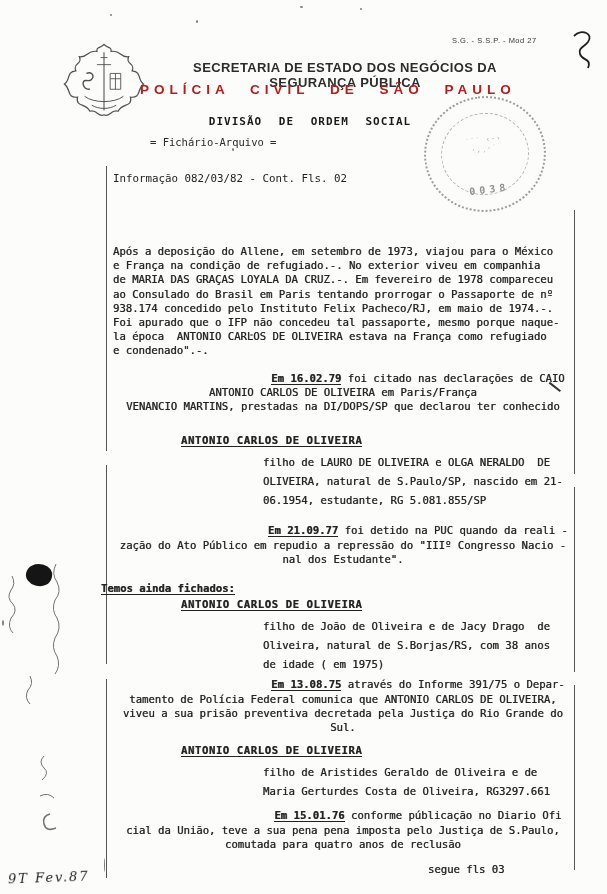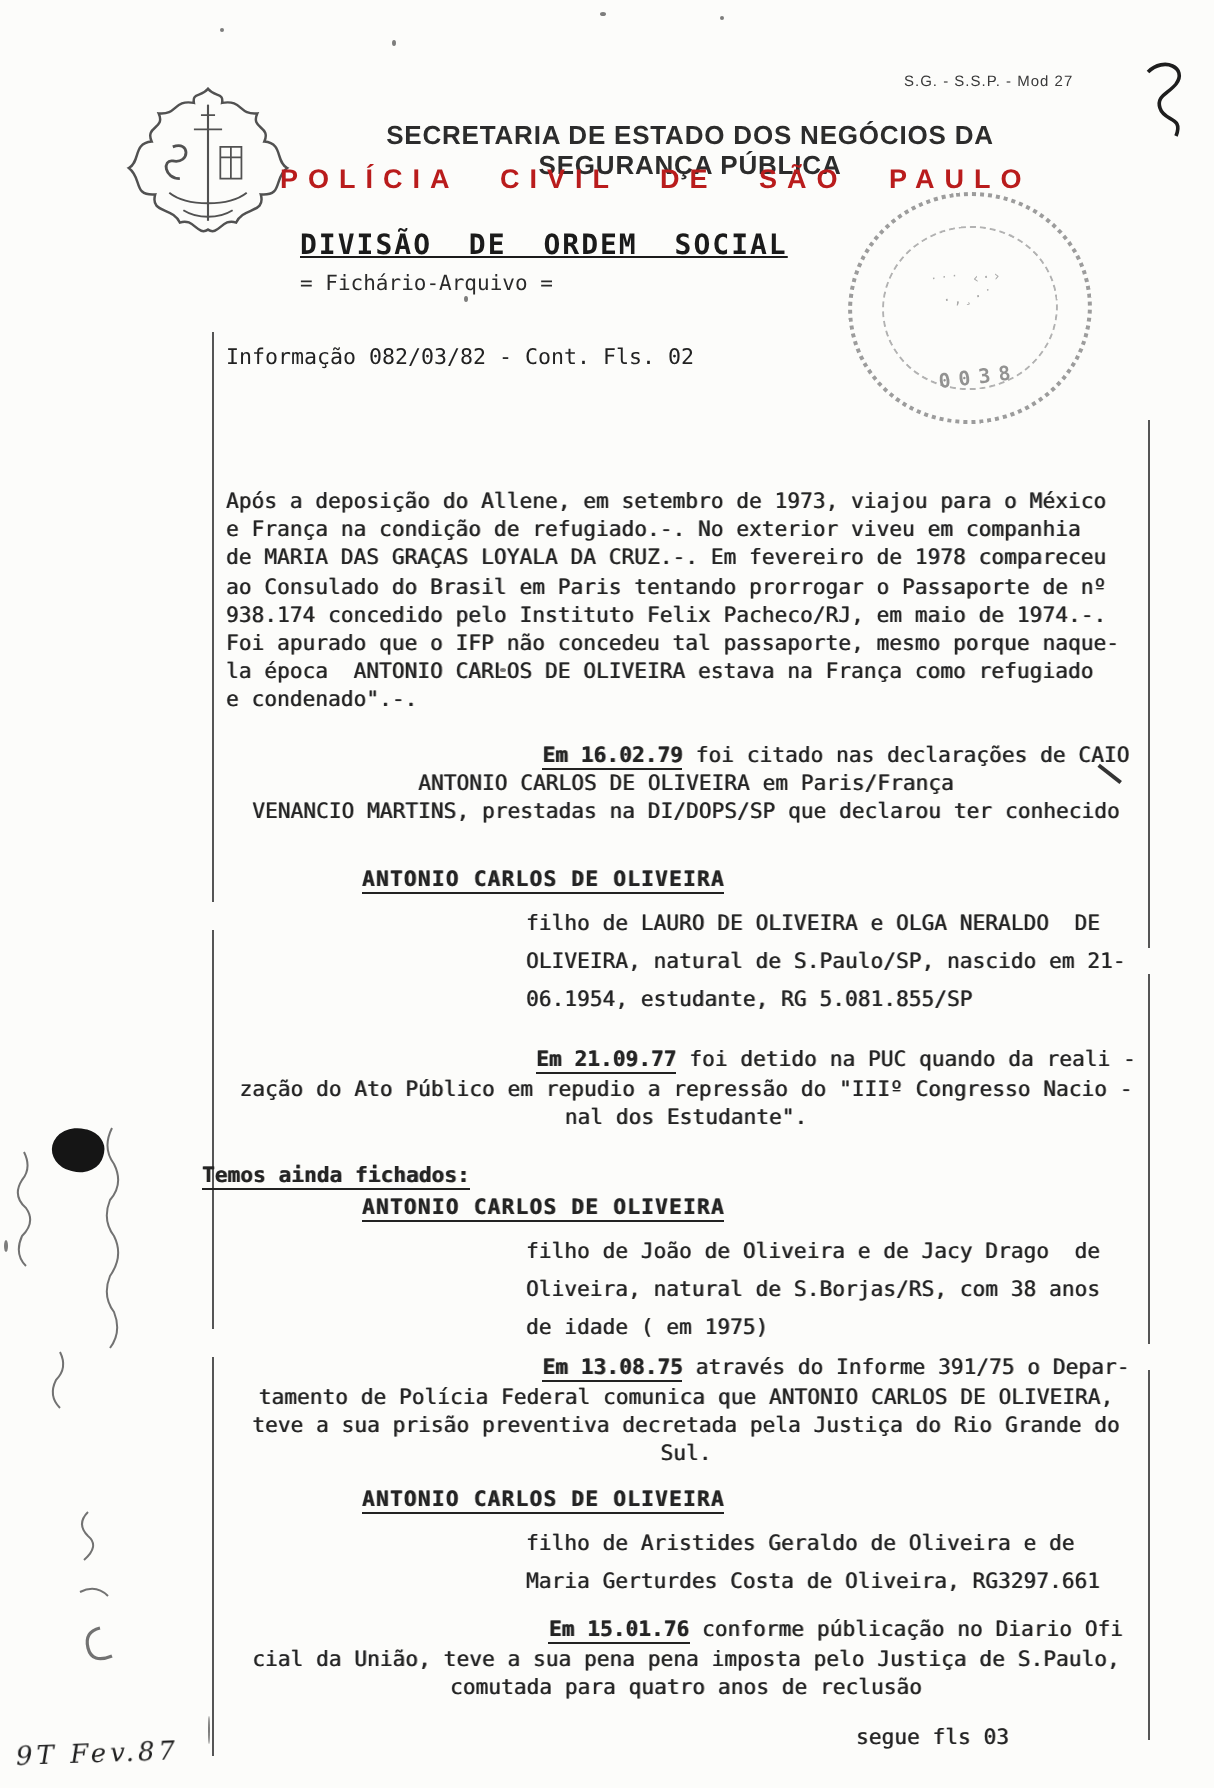--- a/index.html
+++ b/index.html
@@ -7,23 +7,23 @@
         font-family:"DejaVu Sans Mono",monospace;color:#222;}
   
   .formcode{position:absolute;top:36px;left:452px;font-family:"Liberation Sans",sans-serif;
             font-size:7.5px;color:#3a3a3a;letter-spacing:.5px;}
   .secretariat{position:absolute;top:60px;left:150px;width:390px;text-align:center;
             font-family:"Liberation Sans",sans-serif;font-weight:bold;font-size:13px;
             letter-spacing:.4px;color:#2c2c2c;}
   .orgname{position:absolute;top:82px;left:140px;width:390px;text-align:left;
             font-family:"Liberation Sans",sans-serif;font-weight:bold;font-size:13.5px;
             letter-spacing:5px;word-spacing:12px;color:#b91c1c;}
-  .division{position:absolute;top:115px;left:150px;width:320px;text-align:left;
-            font-weight:bold;font-size:14px;letter-spacing:1px;word-spacing:9px;
-            text-decoration:underline;color:#1b1b1b;}
+  .division{position:absolute;top:115px;left:150px;width:320px;text-align:center;
+            font-weight:bold;font-size:11px;letter-spacing:1px;word-spacing:9px;
+            color:#1b1b1b;}
   .subtitle{position:absolute;top:136px;left:150px;width:320px;text-align:left;
             font-size:10.5px;color:#2a2a2a;}
   .reference{position:absolute;top:172px;left:113px;font-size:10.8px;color:#222;}
   
   .seal{position:absolute;top:40px;left:60px;width:88px;height:88px;opacity:.88;}
   
   .stamp{position:absolute;top:96px;left:424px;width:122px;height:116px;
          transform:rotate(-7deg);opacity:.75;}
   .stamp .ring{position:absolute;inset:0;border:2px dotted #7d7d7d;border-radius:50%;}
   .stamp .ring2{position:absolute;inset:17px;border:1px dashed #9a9a9a;border-radius:50%;}
@@ -99,21 +99,21 @@
 
   <div class="typed-body">
       <div class="blk para" style="margin-top: 30px;"><div class="tl">Após a deposição do Allene, em setembro de 1973, viajou para o México</div><div class="tl">e França na condição de refugiado.-. No exterior viveu em companhia</div><div class="tl">de MARIA DAS GRAÇAS LOYALA DA CRUZ.-. Em fevereiro de 1978 compareceu</div><div class="tl">ao Consulado do Brasil em Paris tentando prorrogar o Passaporte de nº</div><div class="tl">938.174 concedido pelo Instituto Felix Pacheco/RJ, em maio de 1974.-.</div><div class="tl">Foi apurado que o IFP não concedeu tal passaporte, mesmo porque naque-</div><div class="tl">la época  ANTONIO CARLOS DE OLIVEIRA estava na França como refugiado</div><div class="tl">e condenado".-.</div></div>
       <div class="blk dated"><div class="tl first"><span class="uline date">Em 16.02.79</span> foi citado nas declarações de CAIO</div><div class="tl">ANTONIO CARLOS DE OLIVEIRA em Paris/França</div><div class="tl">VENANCIO MARTINS, prestadas na DI/DOPS/SP que declarou ter conhecido</div></div>
       <div class="blk entry-heading"><span class="uline">ANTONIO CARLOS DE OLIVEIRA</span></div>
       <div class="blk entry-details"><div class="tl">filho de LAURO DE OLIVEIRA e OLGA NERALDO  DE</div><div class="tl">OLIVEIRA, natural de S.Paulo/SP, nascido em 21-</div><div class="tl">06.1954, estudante, RG 5.081.855/SP</div></div>
       <div class="blk dated"><div class="tl first"><span class="uline date">Em 21.09.77</span> foi detido na PUC quando da reali -</div><div class="tl">zação do Ato Público em repudio a repressão do "IIIº Congresso Nacio -</div><div class="tl">nal dos Estudante".</div></div>
       <div class="blk label"><span class="uline">Temos ainda fichados:</span></div>
       <div class="blk entry-heading" style="margin-top: 2px;"><span class="uline">ANTONIO CARLOS DE OLIVEIRA</span></div>
       <div class="blk entry-details"><div class="tl">filho de João de Oliveira e de Jacy Drago  de</div><div class="tl">Oliveira, natural de S.Borjas/RS, com 38 anos</div><div class="tl">de idade ( em 1975)</div></div>
-      <div class="blk dated" style="margin-top: 3px;"><div class="tl first"><span class="uline date">Em 13.08.75</span> através do Informe 391/75 o Depar-</div><div class="tl">tamento de Polícia Federal comunica que ANTONIO CARLOS DE OLIVEIRA,</div><div class="tl">teve a sua prisão preventiva decretada pela Justiça do Rio Grande do</div><div class="tl">Sul.</div></div>
+      <div class="blk dated" style="margin-top: 3px;"><div class="tl first"><span class="uline date">Em 13.08.75</span> através do Informe 391/75 o Depar-</div><div class="tl">tamento de Polícia Federal comunica que ANTONIO CARLOS DE OLIVEIRA,</div><div class="tl">viveu a sua prisão preventiva decretada pela Justiça do Rio Grande do</div><div class="tl">Sul.</div></div>
       <div class="blk entry-heading" style="margin-top: 9px;"><span class="uline">ANTONIO CARLOS DE OLIVEIRA</span></div>
       <div class="blk entry-details"><div class="tl">filho de Aristides Geraldo de Oliveira e de</div><div class="tl">Maria Gerturdes Costa de Oliveira, RG3297.661</div></div>
       <div class="blk dated" style="margin-top: 7px;"><div class="tl first"><span class="uline date">Em 15.01.76</span> conforme públicação no Diario Ofi</div><div class="tl">cial da União, teve a sua pena pena imposta pelo Justiça de S.Paulo,</div><div class="tl">comutada para quatro anos de reclusão</div></div>
       <div class="footer-line">segue fls 03</div>
     </div>
 
   <div class="ink-blob"></div>
   <svg class="margin-scribbles" viewBox="0 0 70 280">
     <g fill="none" stroke="#454545" stroke-width="1" opacity=".75">
       <path d="M12 20 q4 8 -1 14 q-5 8 2 14 q5 7 -2 14 q-4 9 2 15"></path>

